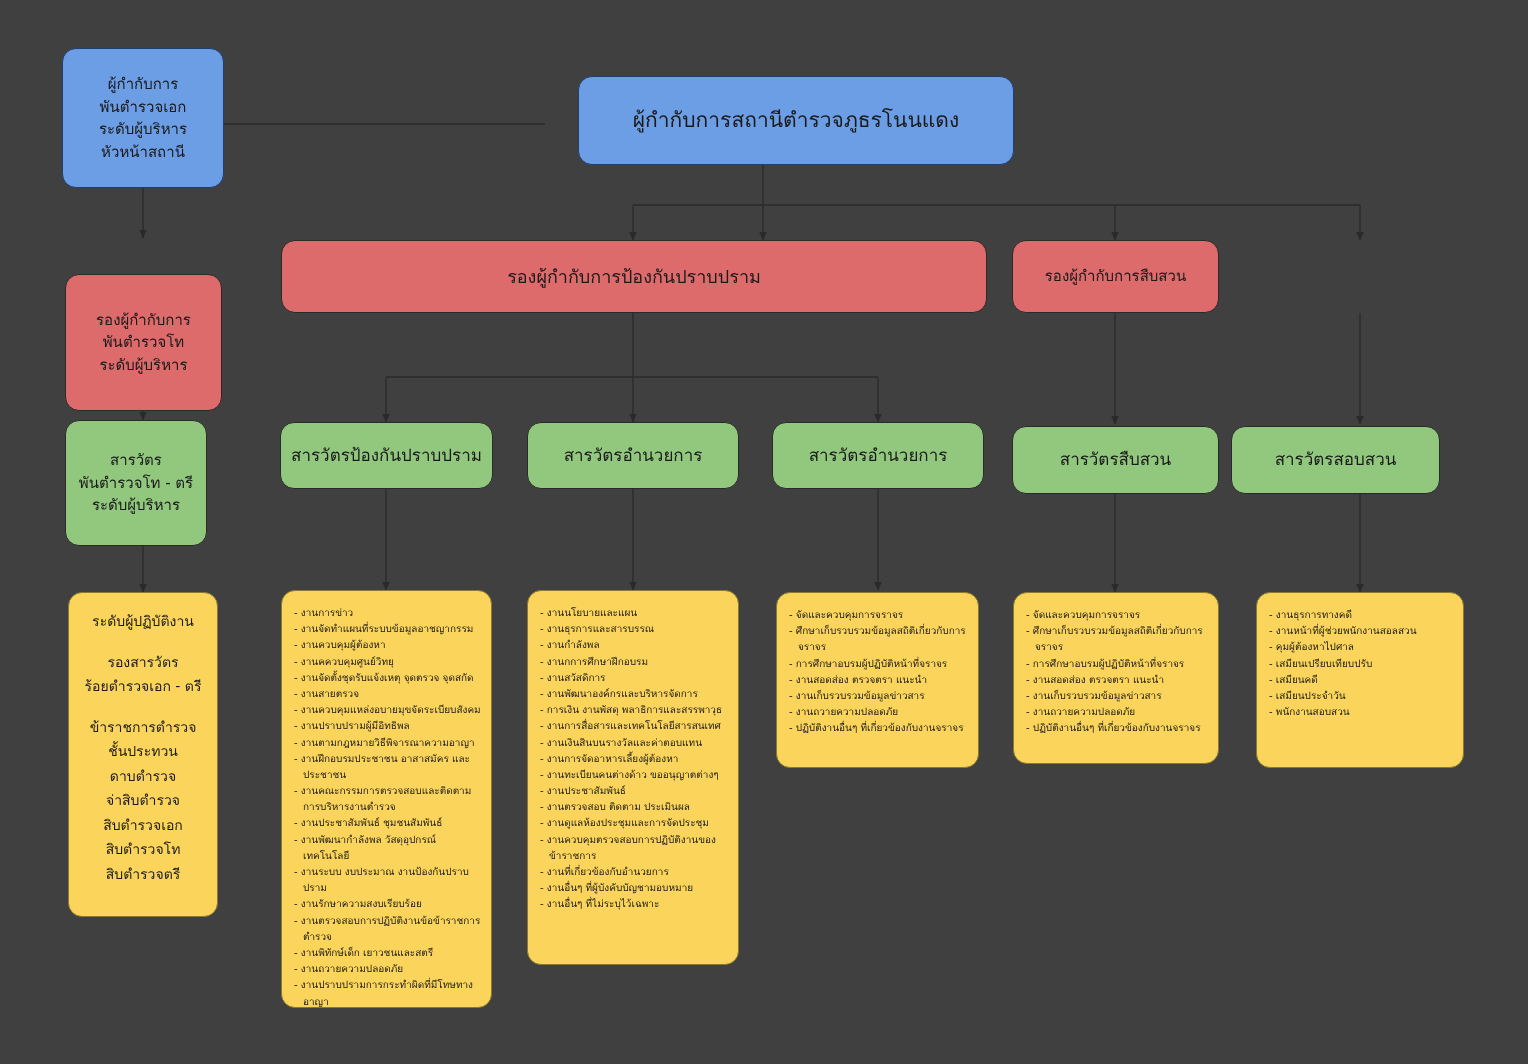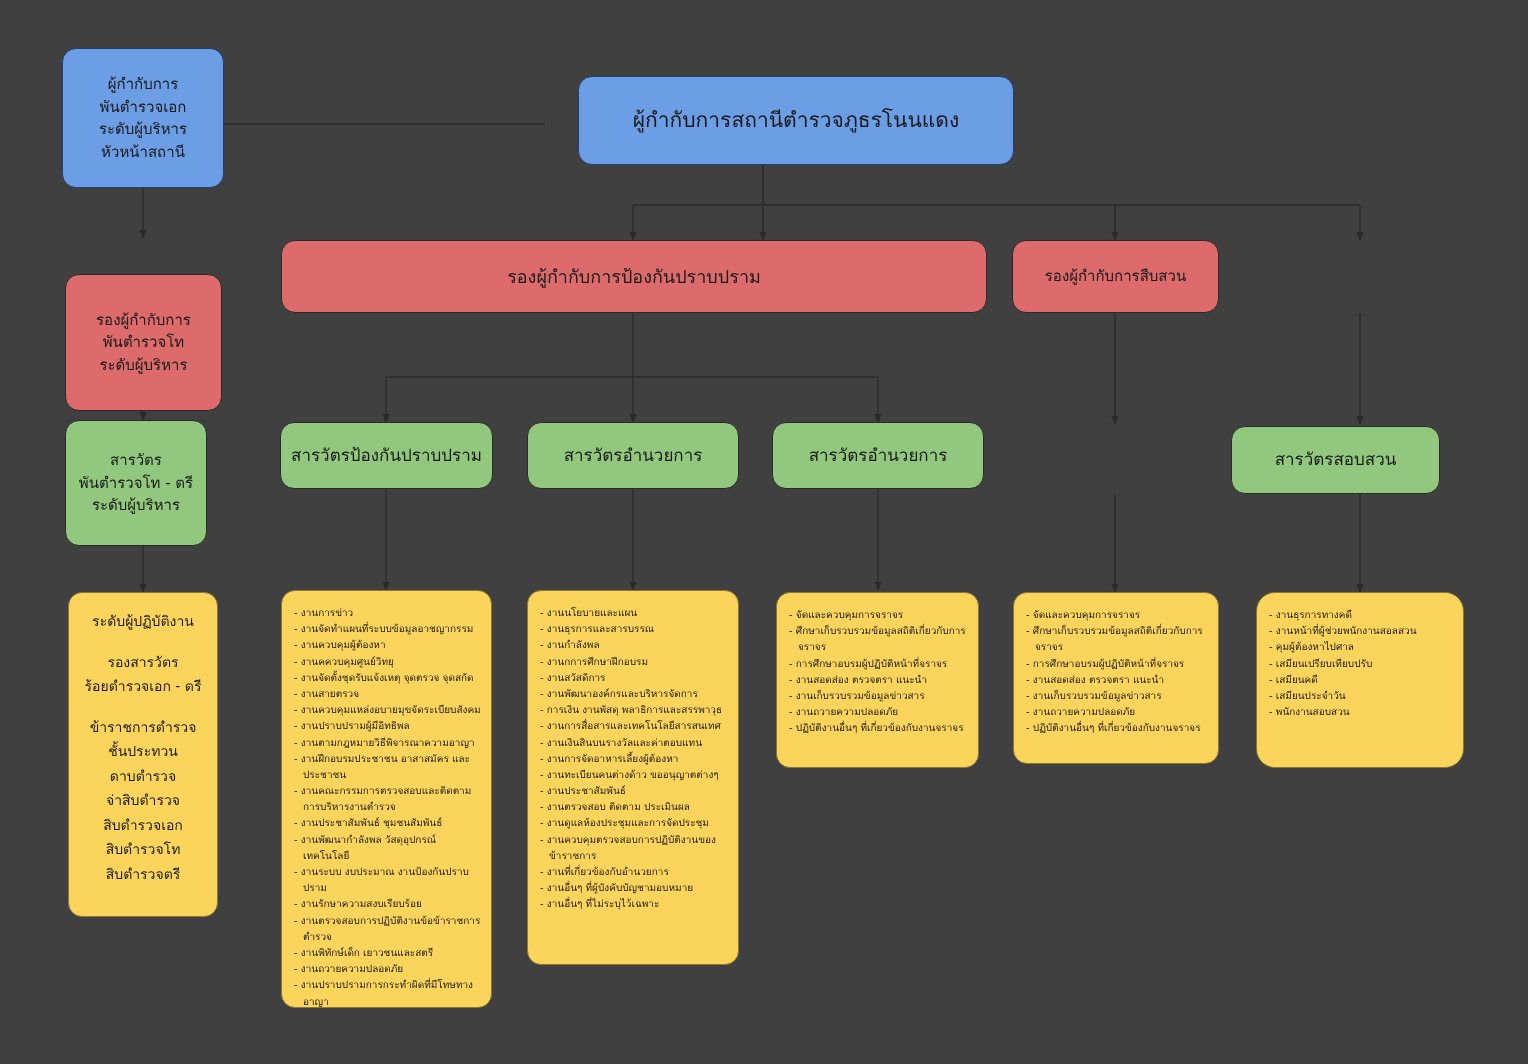--- a/index.html
+++ b/index.html
@@ -185,20 +185,23 @@
   </div>
 
   <div class="node green lead" style="left:527px; top:422px; width:212px; height:67px;">
     <span class="line">สารวัตรอำนวยการ</span>
   </div>
 
   <div class="node green lead" style="left:772px; top:422px; width:212px; height:67px;">
     <span class="line">สารวัตรอำนวยการ</span>
   </div>
 
+  <div class="node green lead" style="left:1012px; top:426px; width:207px; height:68px;">
+    <span class="line">สารวัตรสืบสวน</span>
+  </div>
 
   <div class="node green lead" style="left:1231px; top:426px; width:209px; height:68px;">
     <span class="line">สารวัตรสอบสวน</span>
   </div>
 
   <div class="stacklist" style="left:68px; top:592px; width:150px; height:325px;">
     <span class="line">ระดับผู้ปฏิบัติงาน</span>
     <span class="gap"></span>
     <span class="line">รองสารวัตร</span>
     <span class="line">ร้อยตำรวจเอก - ตรี</span>
@@ -276,21 +279,21 @@
         <li>จัดและควบคุมการจราจร</li>
         <li>ศึกษาเก็บรวบรวมข้อมูลสถิติเกี่ยวกับการจราจร</li>
         <li>การศึกษาอบรมผู้ปฏิบัติหน้าที่จราจร</li>
         <li>งานสอดส่อง ตรวจตรา แนะนำ</li>
         <li>งานเก็บรวบรวมข้อมูลข่าวสาร</li>
         <li>งานถวายความปลอดภัย</li>
         <li>ปฏิบัติงานอื่นๆ ที่เกี่ยวข้องกับงานจราจร</li>
       </ul>
   </div>
 
-  <div class="list" style="left:1256px; top:592px; width:208px; height:176px;border-radius:19px;">
+  <div class="list" style="left:1256px; top:592px; width:208px; height:176px;">
     <ul>
         <li>งานธุรการทางคดี</li>
         <li>งานหน้าที่ผู้ช่วยพนักงานสอลสวน</li>
         <li>คุมผู้ต้องหาไปศาล</li>
         <li>เสมียนเปรียบเทียบปรับ</li>
         <li>เสมียนคดี</li>
         <li>เสมียนประจำวัน</li>
         <li>พนักงานสอบสวน</li>
       </ul>
   </div>

